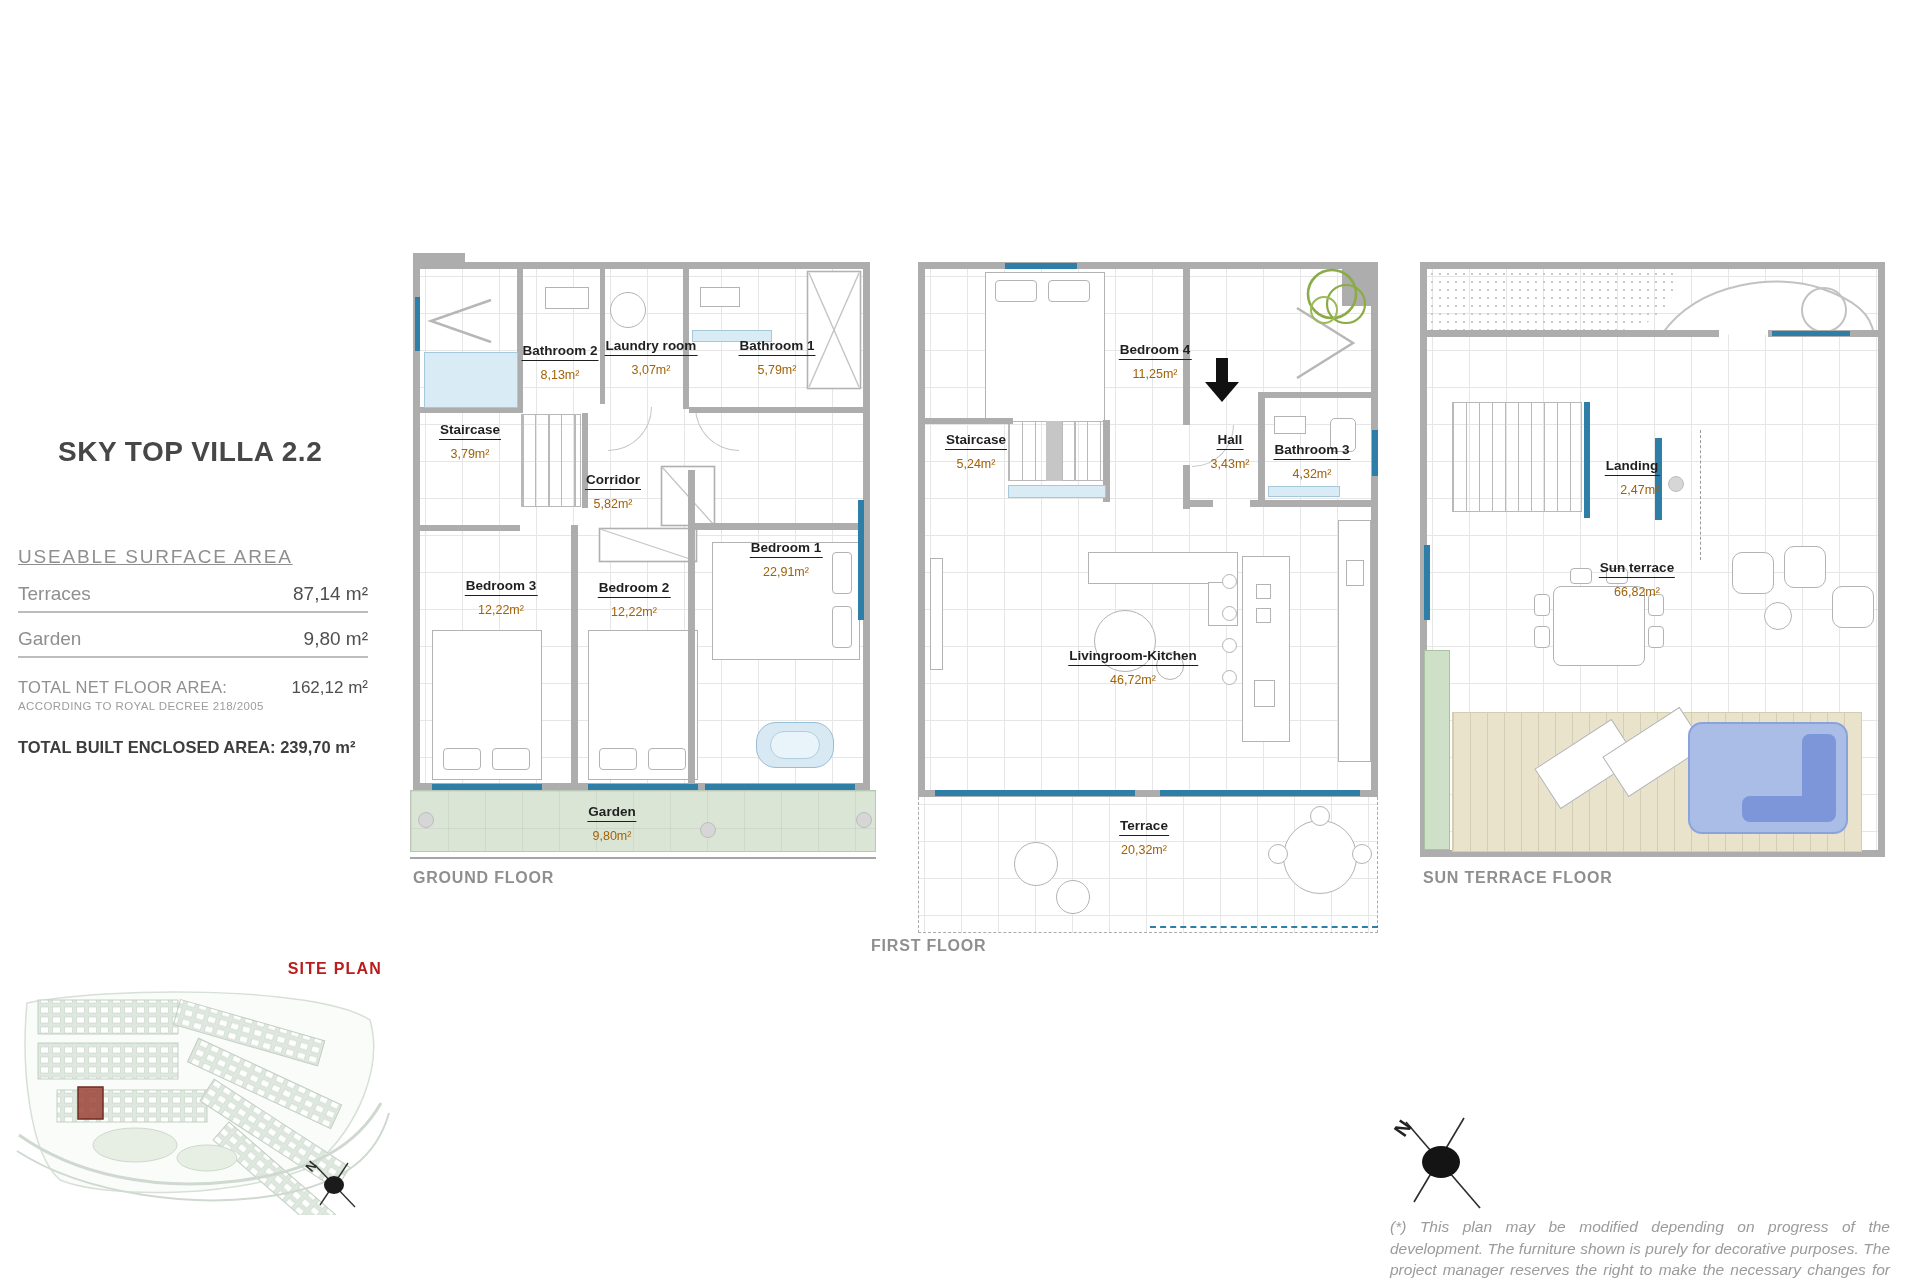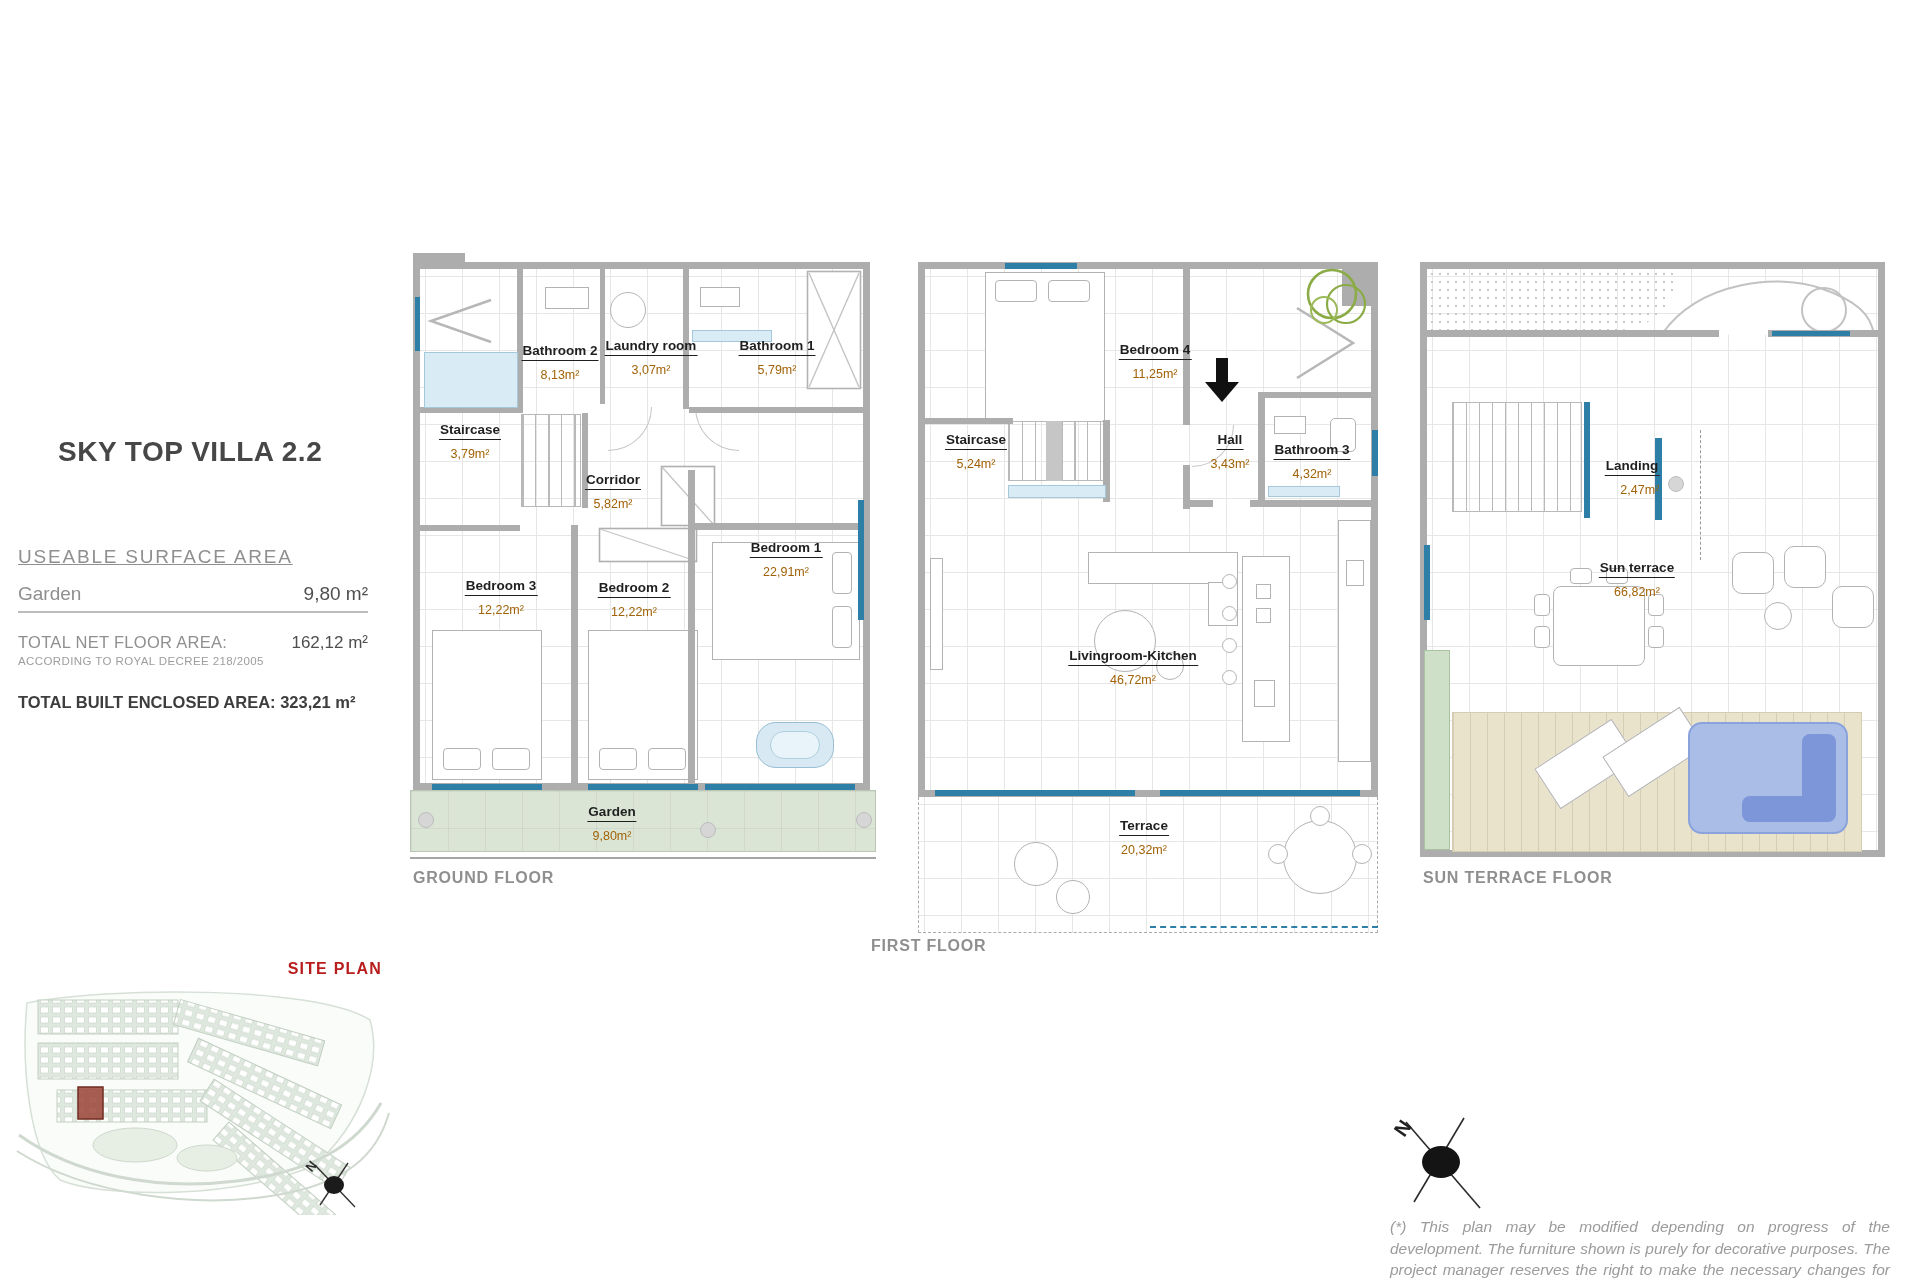--- a/index.html
+++ b/index.html
@@ -63,33 +63,37 @@
 </head>
 <body>
 
 <div class="page">
 
   <div class="abs" style="left:18px; top:416px; width:350px;">
     <div class="title" style="margin-left:40px;">SKY TOP VILLA 2.2</div>
     <div class="sec" style="margin-top:78px;text-decoration:underline;">USEABLE SURFACE AREA</div>
 
     <div class="srow">
+      <span class="slabel">Terraces</span>
+      <span class="sval">87,14 m²</span>
+    </div>
+    <div class="srow">
       <span class="slabel">Garden</span>
       <span class="sval">9,80 m²</span>
     </div>
 
     <div class="tnrow">
       <span class="tnl">TOTAL NET FLOOR AREA:</span>
       <span class="tnv">162,12  m²</span>
     </div>
     <div class="note">ACCORDING TO ROYAL DECREE 218/2005</div>
 
     <div class="tbrow">
       <span>TOTAL BUILT ENCLOSED AREA:</span>
-      <span>323,21 m²</span>
+      <span>239,70 m²</span>
     </div>
   </div>
 
   <div class="abs wall" style="left:413px; top:253px; width:52px; height:10px;"></div>
   <div class="abs shell" style="left:413px; top:262px; width:457px; height:528px;">
     <div class="abs grid" style="left:0; top:0; right:0; bottom:0;"></div>
   </div>
 
   <div class="abs wall" style="left:517px; top:269px; width:6px; height:144px;"></div>
   <div class="abs wall" style="left:420px; top:407px; width:103px; height:6px;"></div>

